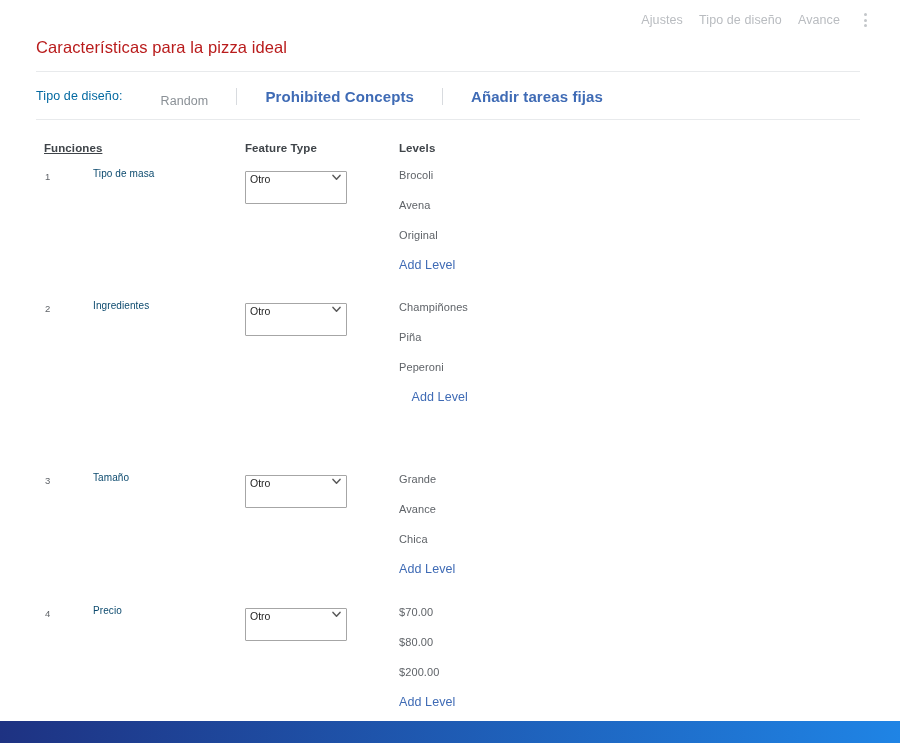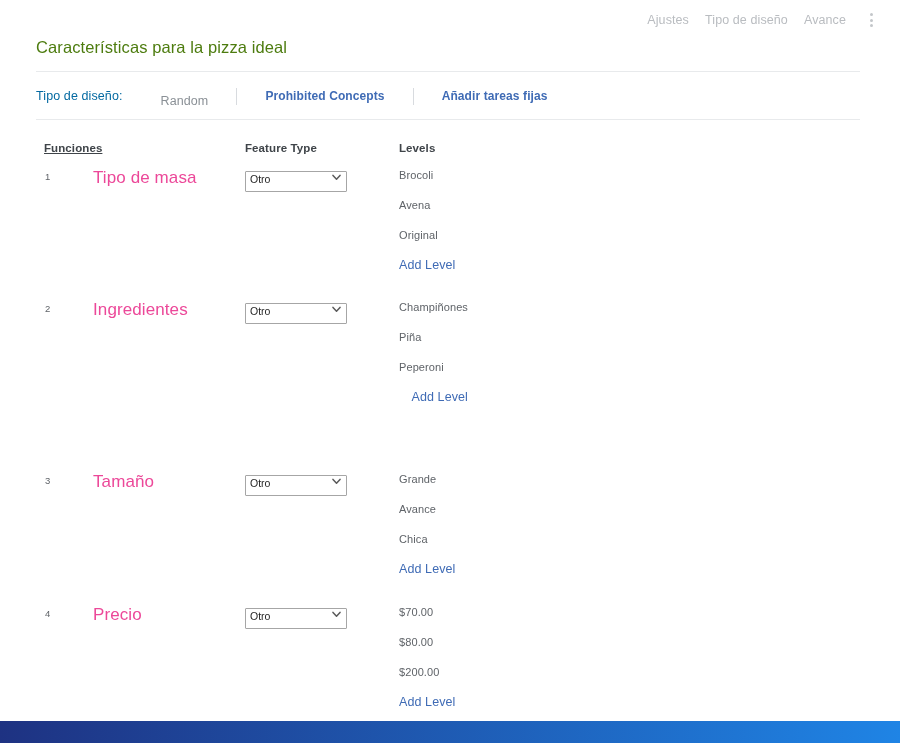--- a/index.html
+++ b/index.html
@@ -19,21 +19,21 @@
   
   .topbar {
     position: absolute;
     top: 0;
     left: 0;
     width: 900px;
     height: 40px;
     display: flex;
     align-items: center;
     justify-content: flex-end;
-    padding-right: 22px;
+    padding-right: 28px;
     box-sizing: border-box;
   }
   .topbar-link {
     font-size: 12.5px;
     color: #b9bcc0;
     margin-left: 16px;
     letter-spacing: .1px;
     white-space: nowrap;
     cursor: pointer;
   }
@@ -56,21 +56,21 @@
     margin: 1.1px 0;
   }
 
   
   .page-title {
     position: absolute;
     top: 38px;
     left: 36px;
     font-size: 16.5px;
     font-weight: 400;
-    color: #4d7c0f;
+    color: #b91c1c;
     letter-spacing: .1px;
   }
 
   .rule {
     position: absolute;
     left: 36px;
     width: 824px;
     height: 1px;
     background: #e8eaec;
   }
@@ -100,21 +100,21 @@
   }
   .tb-sep {
     width: 1px;
     height: 17px;
     background: #d8dbdf;
     margin: 0 28px;
   }
   .tb-link {
     color: #3f6bb5;
     font-weight: bold;
-    font-size: 12px;
+    font-size: 15px;
     letter-spacing: .1px;
     cursor: pointer;
     white-space: nowrap;
   }
 
   
   .col-headers {
     position: absolute;
     top: 142px;
     left: 0;
@@ -146,37 +146,37 @@
     position: absolute;
     left: 45px;
     top: 3px;
     font-size: 9.5px;
     color: #5f6368;
   }
   .row-name {
     position: absolute;
     left: 93px;
     top: 0;
-    font-size: 17px;
-    color: #ec4899;
+    font-size: 10px;
+    color: #0c4a6e;
     letter-spacing: .1px;
     text-align: right;
   }
   .row-select-wrap {
     position: absolute;
     left: 245px;
     top: 1px;
   }
   select.feature-type {
     -webkit-appearance: none;
     -moz-appearance: none;
     appearance: none;
     width: 82px;
     height: 15px;
-    padding: 0 14px 4px 4px;
+    padding: 0 14px 16px 4px;
     font-family: "Liberation Sans", sans-serif;
     font-size: 10.5px;
     color: #1f1f1f;
     background: #ffffff;
     border: 1px solid #a6a6a6;
     border-radius: 1px;
     line-height: 13px;
     box-sizing: content-box;
     cursor: pointer;
   }

